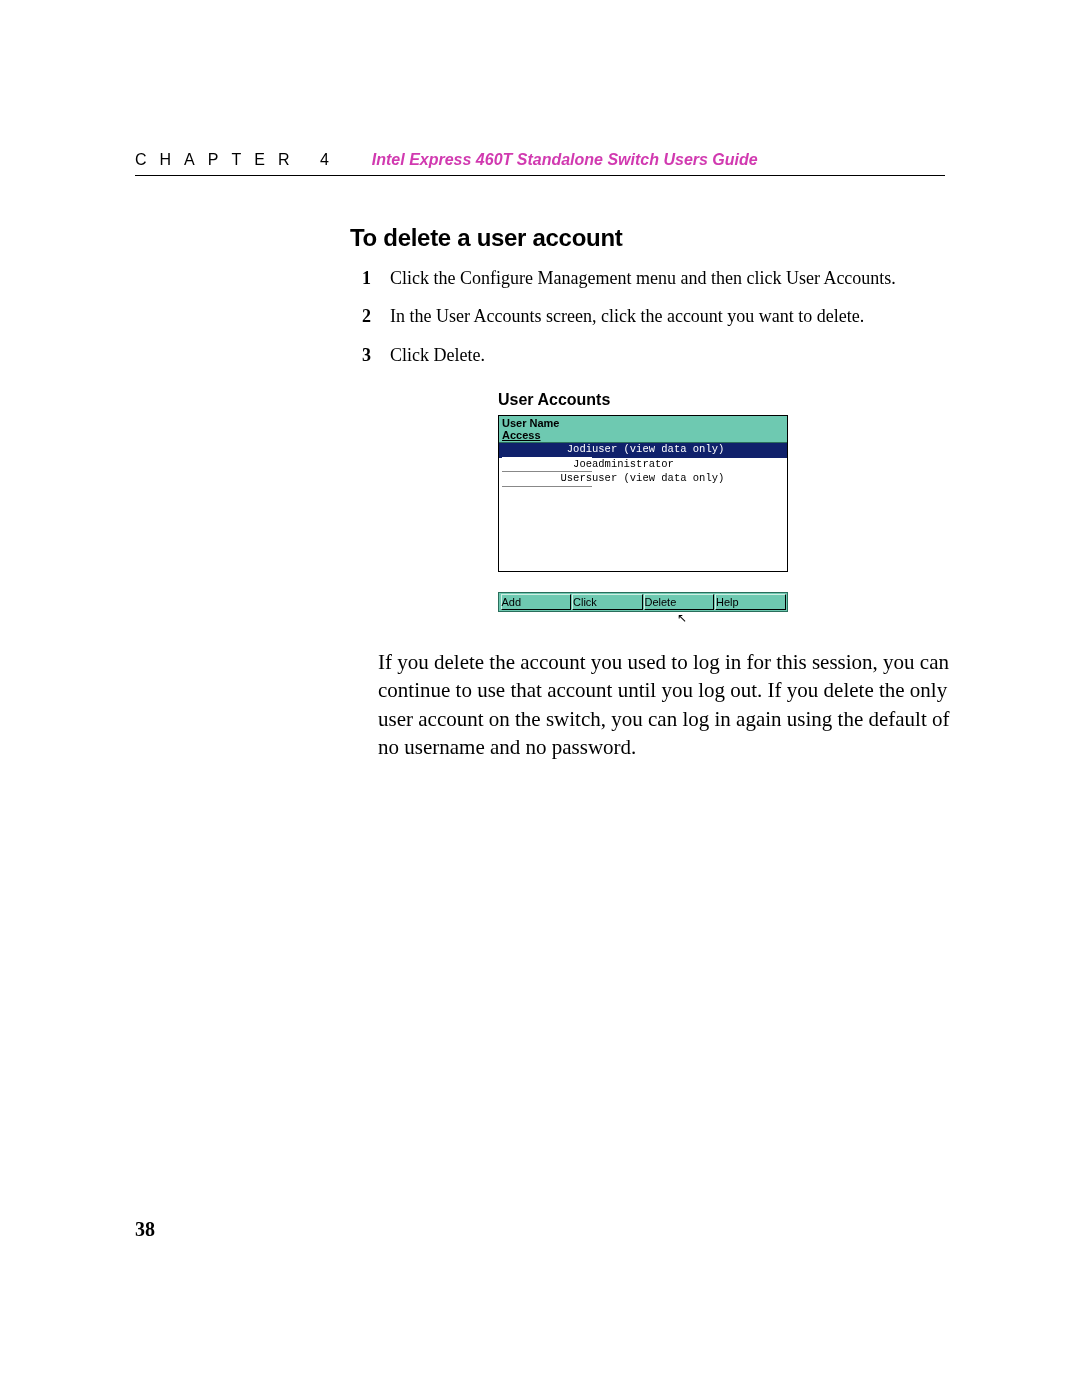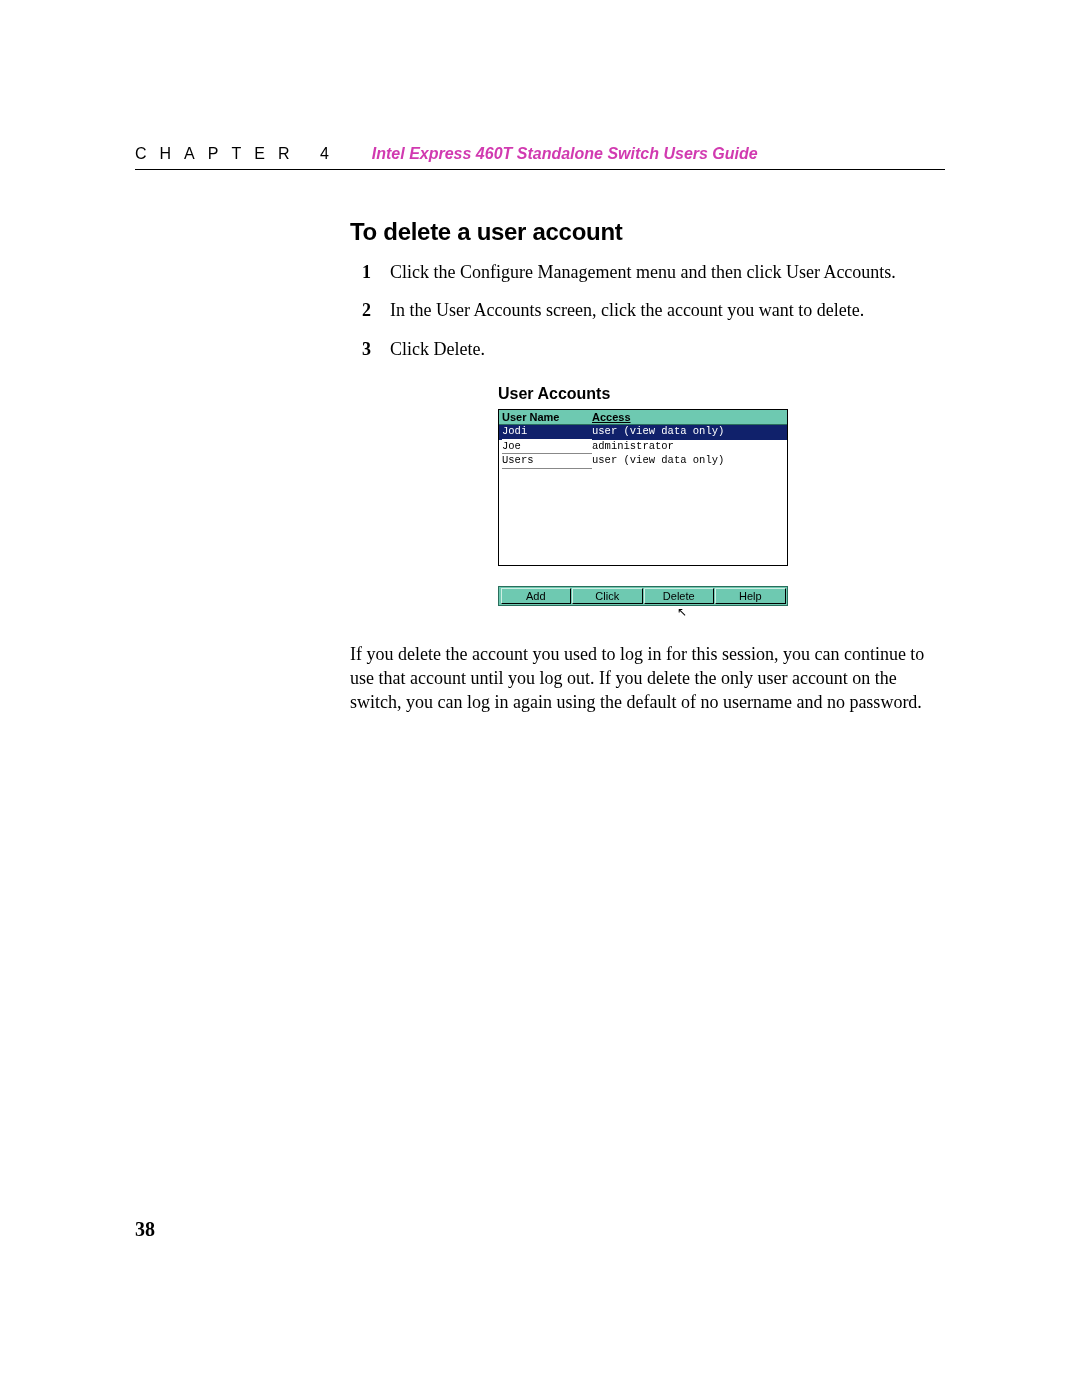--- a/index.html
+++ b/index.html
@@ -8,21 +8,21 @@
     background: #fff;
     font-family: "Times New Roman", Times, serif;
     width: 1080px;
     height: 1397px;
     position: relative;
     color: #000;
   }
   .page {
     position: absolute;
     left: 135px;
-    top: 145px;
+    top: 151px;
     width: 810px;
   }
   .header-row {
     display: flex;
     align-items: baseline;
     font-family: Arial, Helvetica, sans-serif;
     font-size: 16px;
     gap: 22px;
   }
   .chapter-label {
@@ -92,75 +92,78 @@
     height: 155px;
     overflow: hidden;
   }
   .list-header {
     display: flex;
     background: #6ec9b1;
     font-weight: bold;
     font-size: 11px;
     padding: 1px 3px;
     border-bottom: 1px solid #2a6e5c;
+    flex-direction: column;
   }
   .col-name { width: 90px; }
   .col-access { flex: 1; text-decoration: underline; }
   .list-row {
     display: flex;
     font-family: "Courier New", monospace;
     font-size: 10.5px;
     padding: 0 3px;
     line-height: 1.3;
   }
   .list-row.selected {
     background: #10216b;
     color: #fff;
   }
   .list-row .cell-name {
     width: 90px;
     border-bottom: 1px solid #888;
     box-sizing: border-box;
+    text-align: right;
   }
   .list-row.selected .cell-name { border-bottom-color: #fff; }
   .button-bar {
     margin-top: 20px;
     display: flex;
     justify-content: space-between;
     background: #6ec9b1;
     padding: 1px;
     border: 1px solid #2a6e5c;
     position: relative;
   }
   .btn {
     flex: 1;
-    text-align: center;
+    text-align: left;
     font-size: 11px;
     padding: 1px 0;
     border: 1px solid #000;
     border-top-color: #cfeee3;
     border-left-color: #cfeee3;
     background: #6ec9b1;
     margin: 0 0.5px;
     font-family: Arial, Helvetica, sans-serif;
     cursor: pointer;
   }
   .cursor {
     position: absolute;
     left: 178px;
     top: 18px;
     font-size: 12px;
     color: #000;
     pointer-events: none;
   }
   .closing-para {
     margin-top: 36px;
-    font-size: 18px;
+    font-size: 21px;
     line-height: 1.35;
     width: 595px;
+    margin-left: 28px;
   }
   .page-num {
     position: absolute;
     left: 135px;
     top: 1218px;
     font-size: 20px;
     font-weight: bold;
   }
 </style>
 </head>

